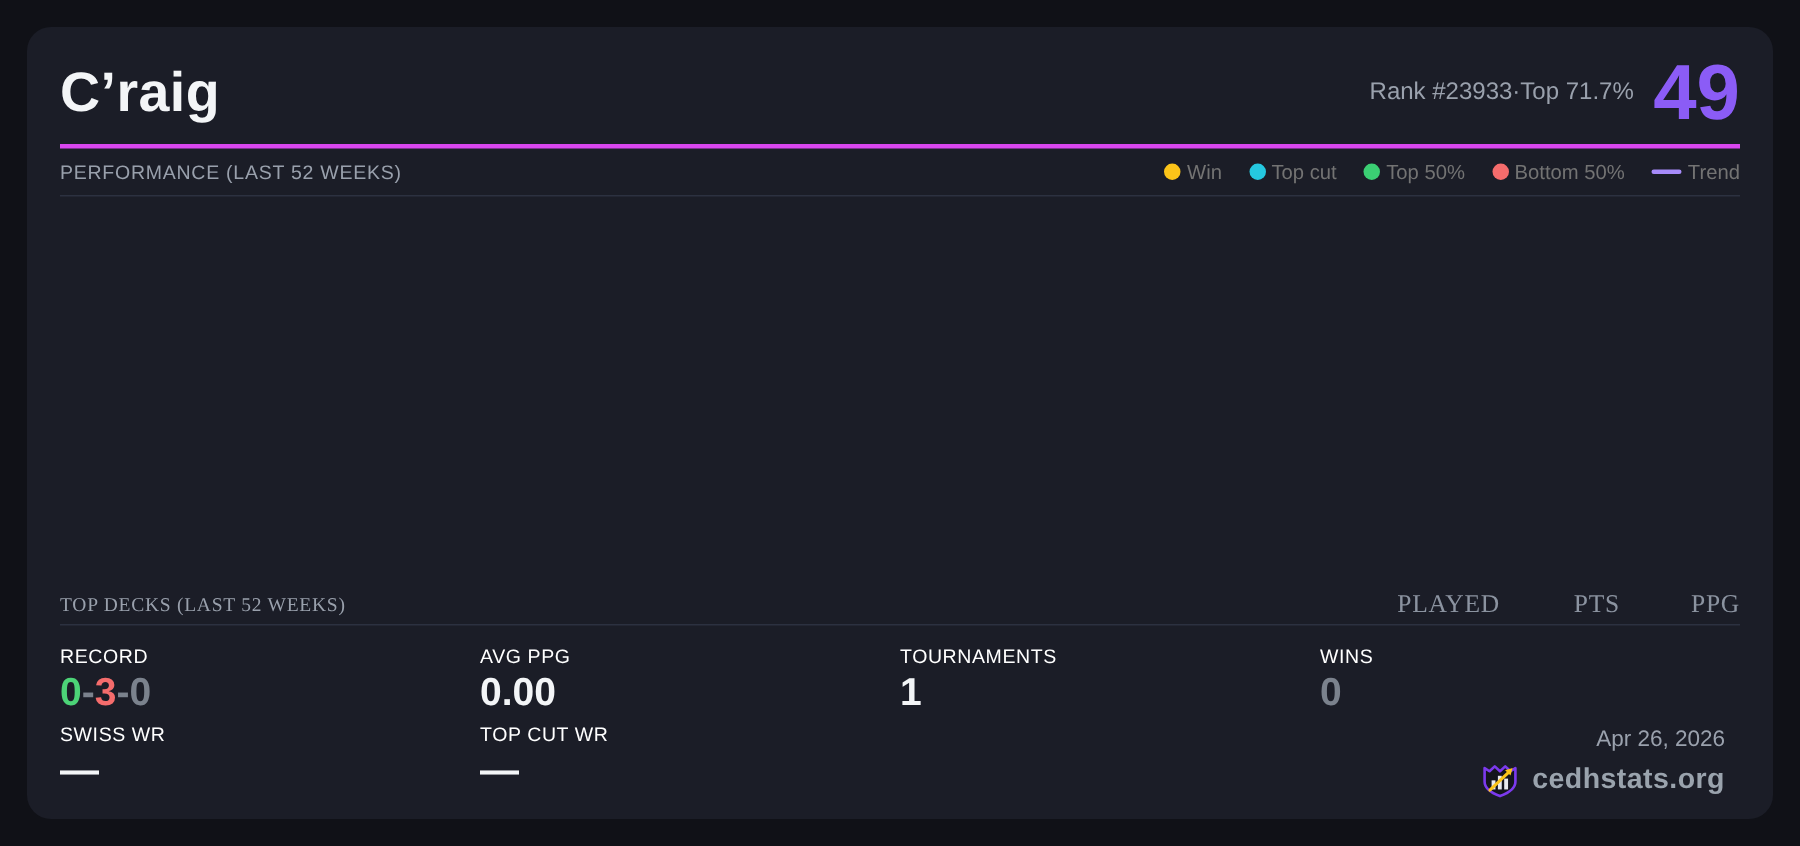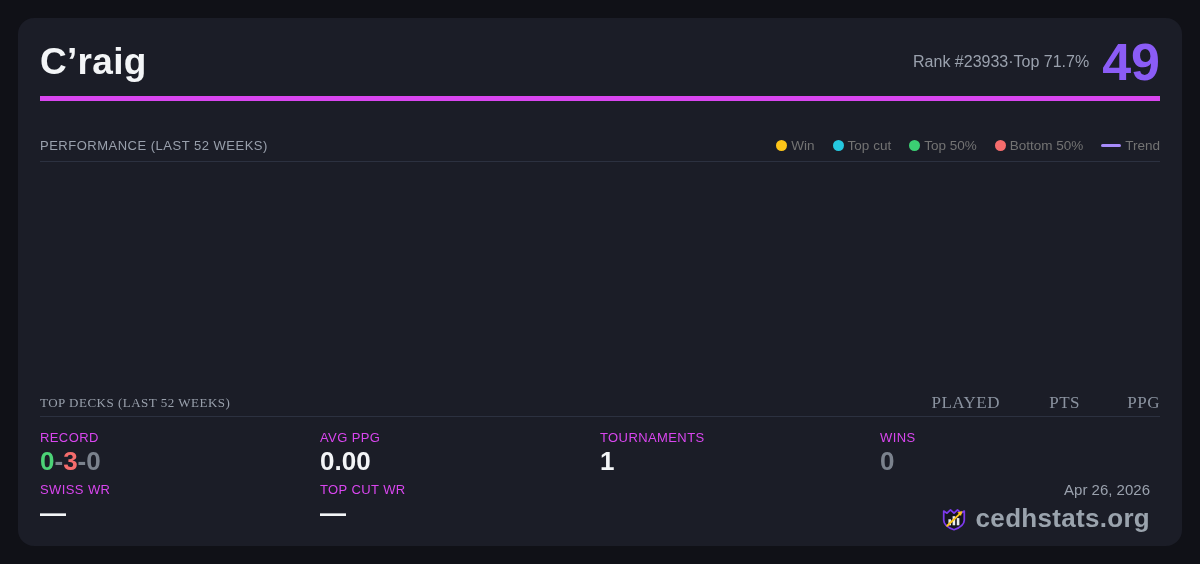--- a/index.html
+++ b/index.html
@@ -16,21 +16,21 @@
     border-radius: 16px;
     padding: 18px 22px 12px 22px;
     display: flex;
     flex-direction: column;
   }
   
   .header-row {
     display: flex;
     align-items: center;
     justify-content: space-between;
-    border-bottom: 5px solid #d946ef;
+    border-bottom: 3px solid #d946ef;
     padding-bottom: 8px;
   }
   .title {
     font-size: 37px;
     font-weight: 800;
     color: #f3f5f7;
     letter-spacing: 0.3px;
     line-height: 1.1;
   }
   .header-right {
@@ -51,21 +51,20 @@
     color: #8b5cf6;
     line-height: 1;
   }
   
   .perf-row {
     display: flex;
     align-items: center;
     justify-content: space-between;
     height: 32px;
     border-bottom: 1px solid #2c3140;
-    margin-top: 29px;
   }
   .section-label {
     font-size: 13px;
     color: #99a0ac;
     letter-spacing: 0.5px;
   }
   .legend {
     display: flex;
     align-items: center;
     gap: 18px;
@@ -114,21 +113,21 @@
   
   .stats-grid {
     margin-top: 13px;
     display: grid;
     grid-template-columns: repeat(4, 1fr);
     grid-template-rows: 52px 52px;
     position: relative;
   }
   .stat-label {
     font-size: 13px;
-    color: #d946ef;
+    color: #ffffff;
     letter-spacing: 0.4px;
     margin-bottom: 3px;
   }
   .stat-value {
     font-size: 26px;
     font-weight: 800;
     color: #f3f5f7;
     line-height: 1;
   }
   .val-green { color: #4cd377; }
@@ -147,21 +146,21 @@
     margin-bottom: 5px;
   }
   .brand-row {
     display: flex;
     align-items: center;
     justify-content: flex-end;
     gap: 8px;
     cursor: pointer;
   }
   .brand-name {
-    font-size: 26px;
+    font-size: 19px;
     font-weight: 700;
     color: #9aa3ad;
     letter-spacing: 0.3px;
   }
 </style>
 </head>
 <body>
 
 <div class="card">
 

